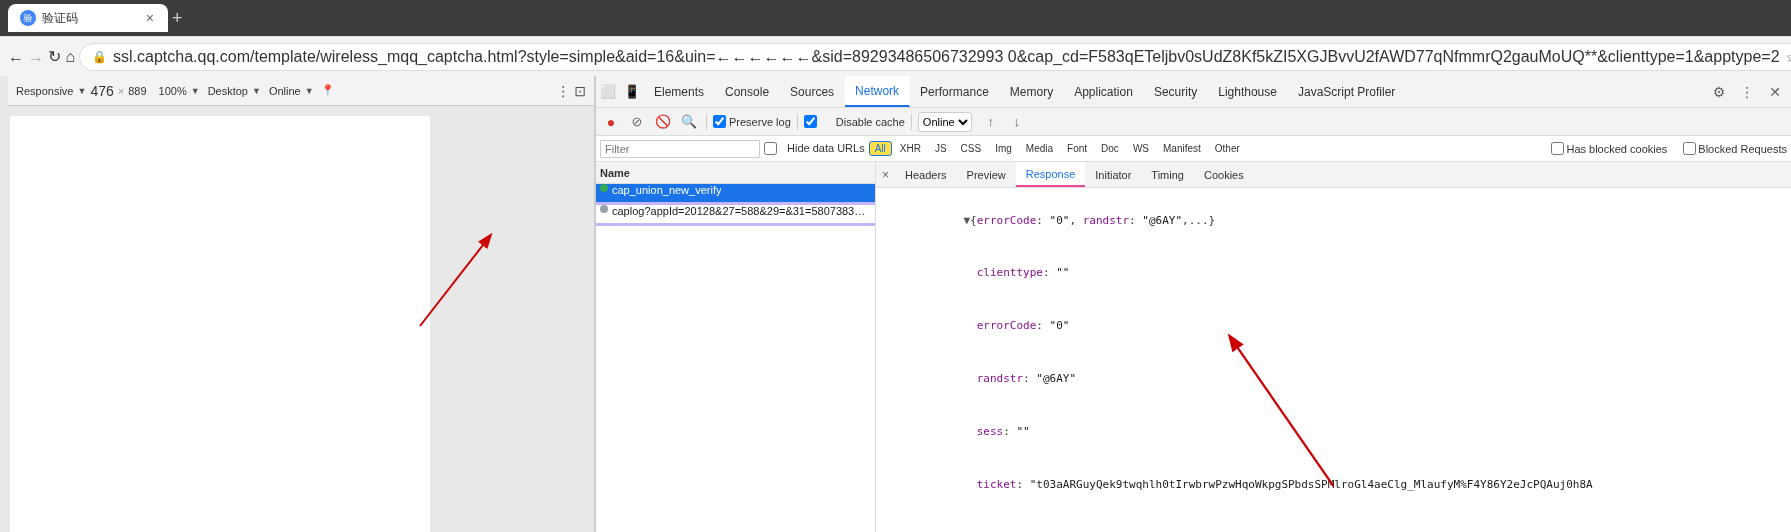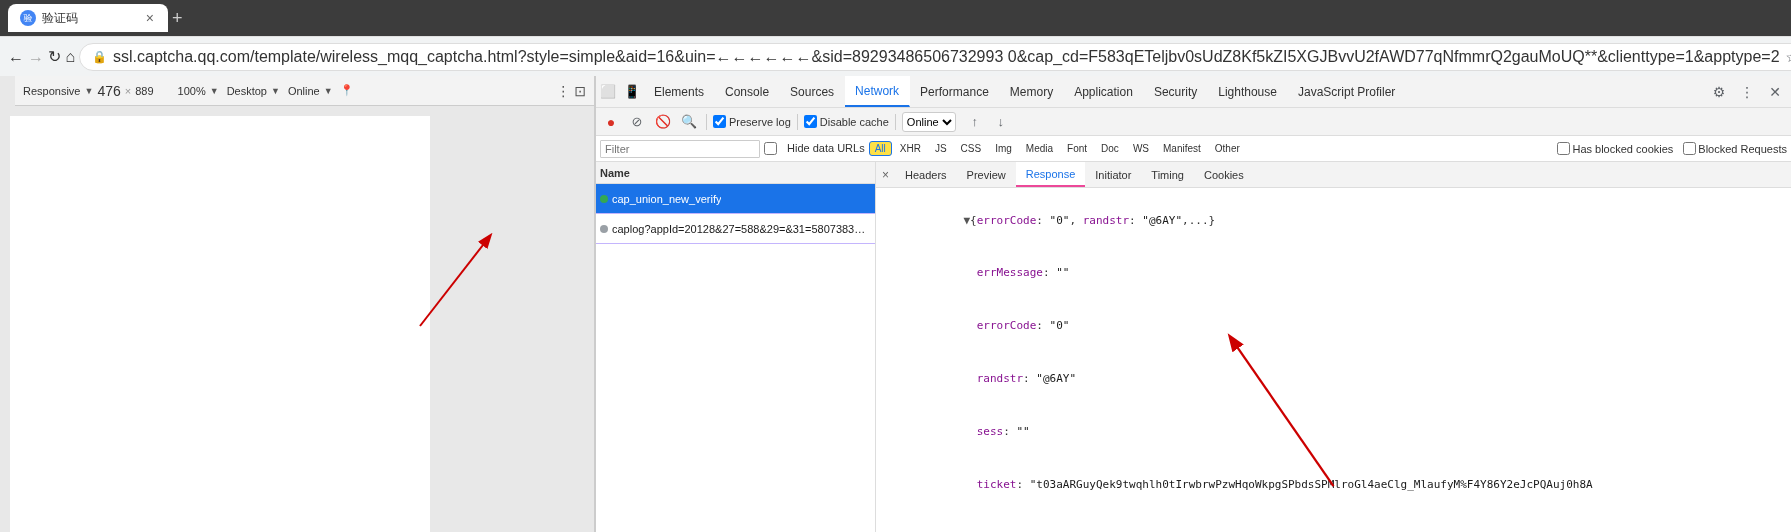--- a/index.html
+++ b/index.html
@@ -33,39 +33,39 @@
     .devtools-tab { padding: 0 10px; height: 100%; display: flex; align-items: center; font-size: 12px; color: #333; cursor: pointer; white-space: nowrap; border-right: 1px solid transparent; }
     .devtools-tab.active { background: #fff; border-bottom: 2px solid #1a73e8; color: #1a73e8; }
     .devtools-icons-right { display: flex; align-items: center; gap: 4px; margin-left: auto; padding: 0 4px; }
     .devtools-icon-btn { background: none; border: none; cursor: pointer; color: #5f6368; font-size: 14px; width: 24px; height: 24px; display: flex; align-items: center; justify-content: center; }
 
     .devtools-toolbar { display: flex; align-items: center; background: #f3f3f3; border-bottom: 1px solid #ddd; height: 28px; padding: 0 4px; gap: 4px; }
     .toolbar-btn { background: none; border: none; cursor: pointer; color: #5f6368; font-size: 13px; width: 22px; height: 22px; display: flex; align-items: center; justify-content: center; border-radius: 3px; }
     .toolbar-sep { width: 1px; height: 16px; background: #ccc; margin: 0 2px; }
     .preserve-log-label { font-size: 11px; color: #333; display: flex; align-items: center; gap: 3px; }
     .preserve-log-label input { margin: 0; }
-    .disable-cache-label { font-size: 11px; color: #333; display: flex; align-items: center; gap: 3px; font-weight: 500; }
+    .disable-cache-label { font-size: 11px; color: #333; display: flex; align-items: center; gap: 19px; font-weight: 500; }
     .online-select { font-size: 11px; height: 20px; border: 1px solid #ccc; border-radius: 3px; background: #fff; }
     .upload-download { display: flex; gap: 4px; margin-left: 4px; }
     .filter-bar { display: flex; align-items: center; background: #fff; border-bottom: 1px solid #ddd; height: 26px; padding: 0 4px; gap: 4px; }
     .filter-input { flex: 0 0 160px; height: 18px; font-size: 11px; border: 1px solid #ccc; border-radius: 1px; padding: 0 4px; }
     .filter-hide-data { display: flex; align-items: flex-start; gap: 10px; font-size: 11px; color: #333; }
     .filter-type-btns { display: flex; gap: 2px; }
     .filter-type-btn { font-size: 10px; padding: 1px 5px; background: none; border: 1px solid transparent; border-radius: 3px; cursor: pointer; color: #333; }
     .filter-type-btn.active { background: #fde047; color: #1a73e8; border-color: #1a73e8; }
-    .filter-has-blocked { display: flex; align-items: flex-start; gap: 2px; font-size: 11px; color: #333; margin-left: auto; }
+    .filter-has-blocked { display: flex; align-items: flex-start; gap: 8px; font-size: 11px; color: #333; margin-left: auto; }
 
     
     .network-main { display: flex; flex: 1; overflow: hidden; }
 
     
     .request-list { width: 280px; border-right: 1px solid #ddd; display: flex; flex-direction: column; }
     .request-list-header { display: flex; align-items: center; background: #f3f3f3; border-bottom: 1px solid #ddd; height: 22px; font-size: 11px; color: #333; font-weight: 600; padding: 0 4px; }
     .req-name-col { flex: 1; }
-    .request-item { display: flex; align-items: center; padding: 0 4px; height: 30px; border-bottom: 1px solid #c4b5fd; cursor: pointer; font-size: 11px; }
+    .request-item { display: flex; align-items: flex-start; padding: 0 4px; height: 21px; border-bottom: 3px solid #c4b5fd; cursor: pointer; font-size: 11px; }
     .request-item.selected { background: #1a73e8; color: #fff; }
     .request-item-indicator { width: 8px; height: 8px; border-radius: 50%; margin-right: 4px; flex-shrink: 0; }
     .req-green { background: #34a853; }
     .req-gray { background: #9aa0a6; }
     .request-item-name { overflow: hidden; white-space: nowrap; text-overflow: ellipsis; font-size: 11px; }
     .request-item.selected .request-item-name { color: #fff; }
     .request-item-name.normal { color: #1a1a1a; }
 
     
     .response-detail { flex: 1; display: flex; flex-direction: column; overflow: hidden; }
@@ -107,27 +107,27 @@
       <span class="bookmark-star">☆</span>
     </div>
   </div>
 
 </div>
 
 <div class="main-area">
 
   <div class="webpage-area">
 
-    <div style="position:absolute;top:0;left:15px;right:0;height:30px;background:#f3f3f3;border-bottom:1px solid #ccc;display:flex;align-items:center;padding:0 8px;gap:4px;z-index:10;">
+    <div style="position:absolute;top:0;left:8px;right:0;height:30px;background:#f3f3f3;border-bottom:1px solid #ccc;display:flex;align-items:center;padding:0 8px;gap:4px;z-index:10;">
       <span style="font-size:11px;color:#333;cursor:pointer;">Responsive</span>
       <span style="font-size:9px;color:#555;">▼</span>
       <span style="font-size:14px;color:#333;">476</span>
       <span style="font-size:11px;color:#999;">×</span>
       <span style="font-size:11px;color:#333;">889</span>
-      <span style="font-size:11px;color:#333;margin-left:20px;cursor:pointer;">100%</span>
+      <span style="font-size:11px;color:#333;margin-left:8px;cursor:pointer;">100%</span>
       <span style="font-size:9px;color:#555;">▼</span>
       <span style="font-size:11px;color:#333;margin-left:4px;cursor:pointer;">Desktop</span>
       <span style="font-size:9px;color:#555;">▼</span>
       <span style="font-size:11px;color:#333;margin-left:4px;cursor:pointer;">Online</span>
       <span style="font-size:9px;color:#555;">▼</span>
       <span style="font-size:11px;color:#555;margin-left:4px;cursor:pointer;">📍</span>
       <span style="font-size:14px;color:#555;margin-left:auto;cursor:pointer;">⋮</span>
       <span style="font-size:14px;color:#555;cursor:pointer;">⊡</span>
     </div>
     <div style="margin-top:30px;width:100%;position:relative;">
@@ -280,21 +280,21 @@
           </div>
           <div class="detail-tab">
             <span>Cookies</span>
           </div>
         </div>
         <div class="detail-content" style="position:relative;">
           <div class="json-line">
             <span class="json-collapse">▼</span><span class="json-bracket">{</span><span class="json-key">errorCode</span>: <span class="json-string">"0"</span>, <span class="json-key">randstr</span>: <span class="json-string">"@6AY"</span>,...<span class="json-bracket">}</span>
           </div>
           <div class="json-line">
-            &nbsp;&nbsp;<span class="json-key">errMessage</span>: <span class="json-string">""</span>
+            &nbsp;&nbsp;<span class="json-key">clienttype</span>: <span class="json-string">""</span>
           </div>
           <div class="json-line">
             &nbsp;&nbsp;<span class="json-key">errorCode</span>: <span class="json-string">"0"</span>
           </div>
           <div class="json-line">
             &nbsp;&nbsp;<span class="json-key">randstr</span>: <span class="json-string">"@6AY"</span>
           </div>
           <div class="json-line">
             &nbsp;&nbsp;<span class="json-key">sess</span>: <span class="json-string">""</span>
           </div>

